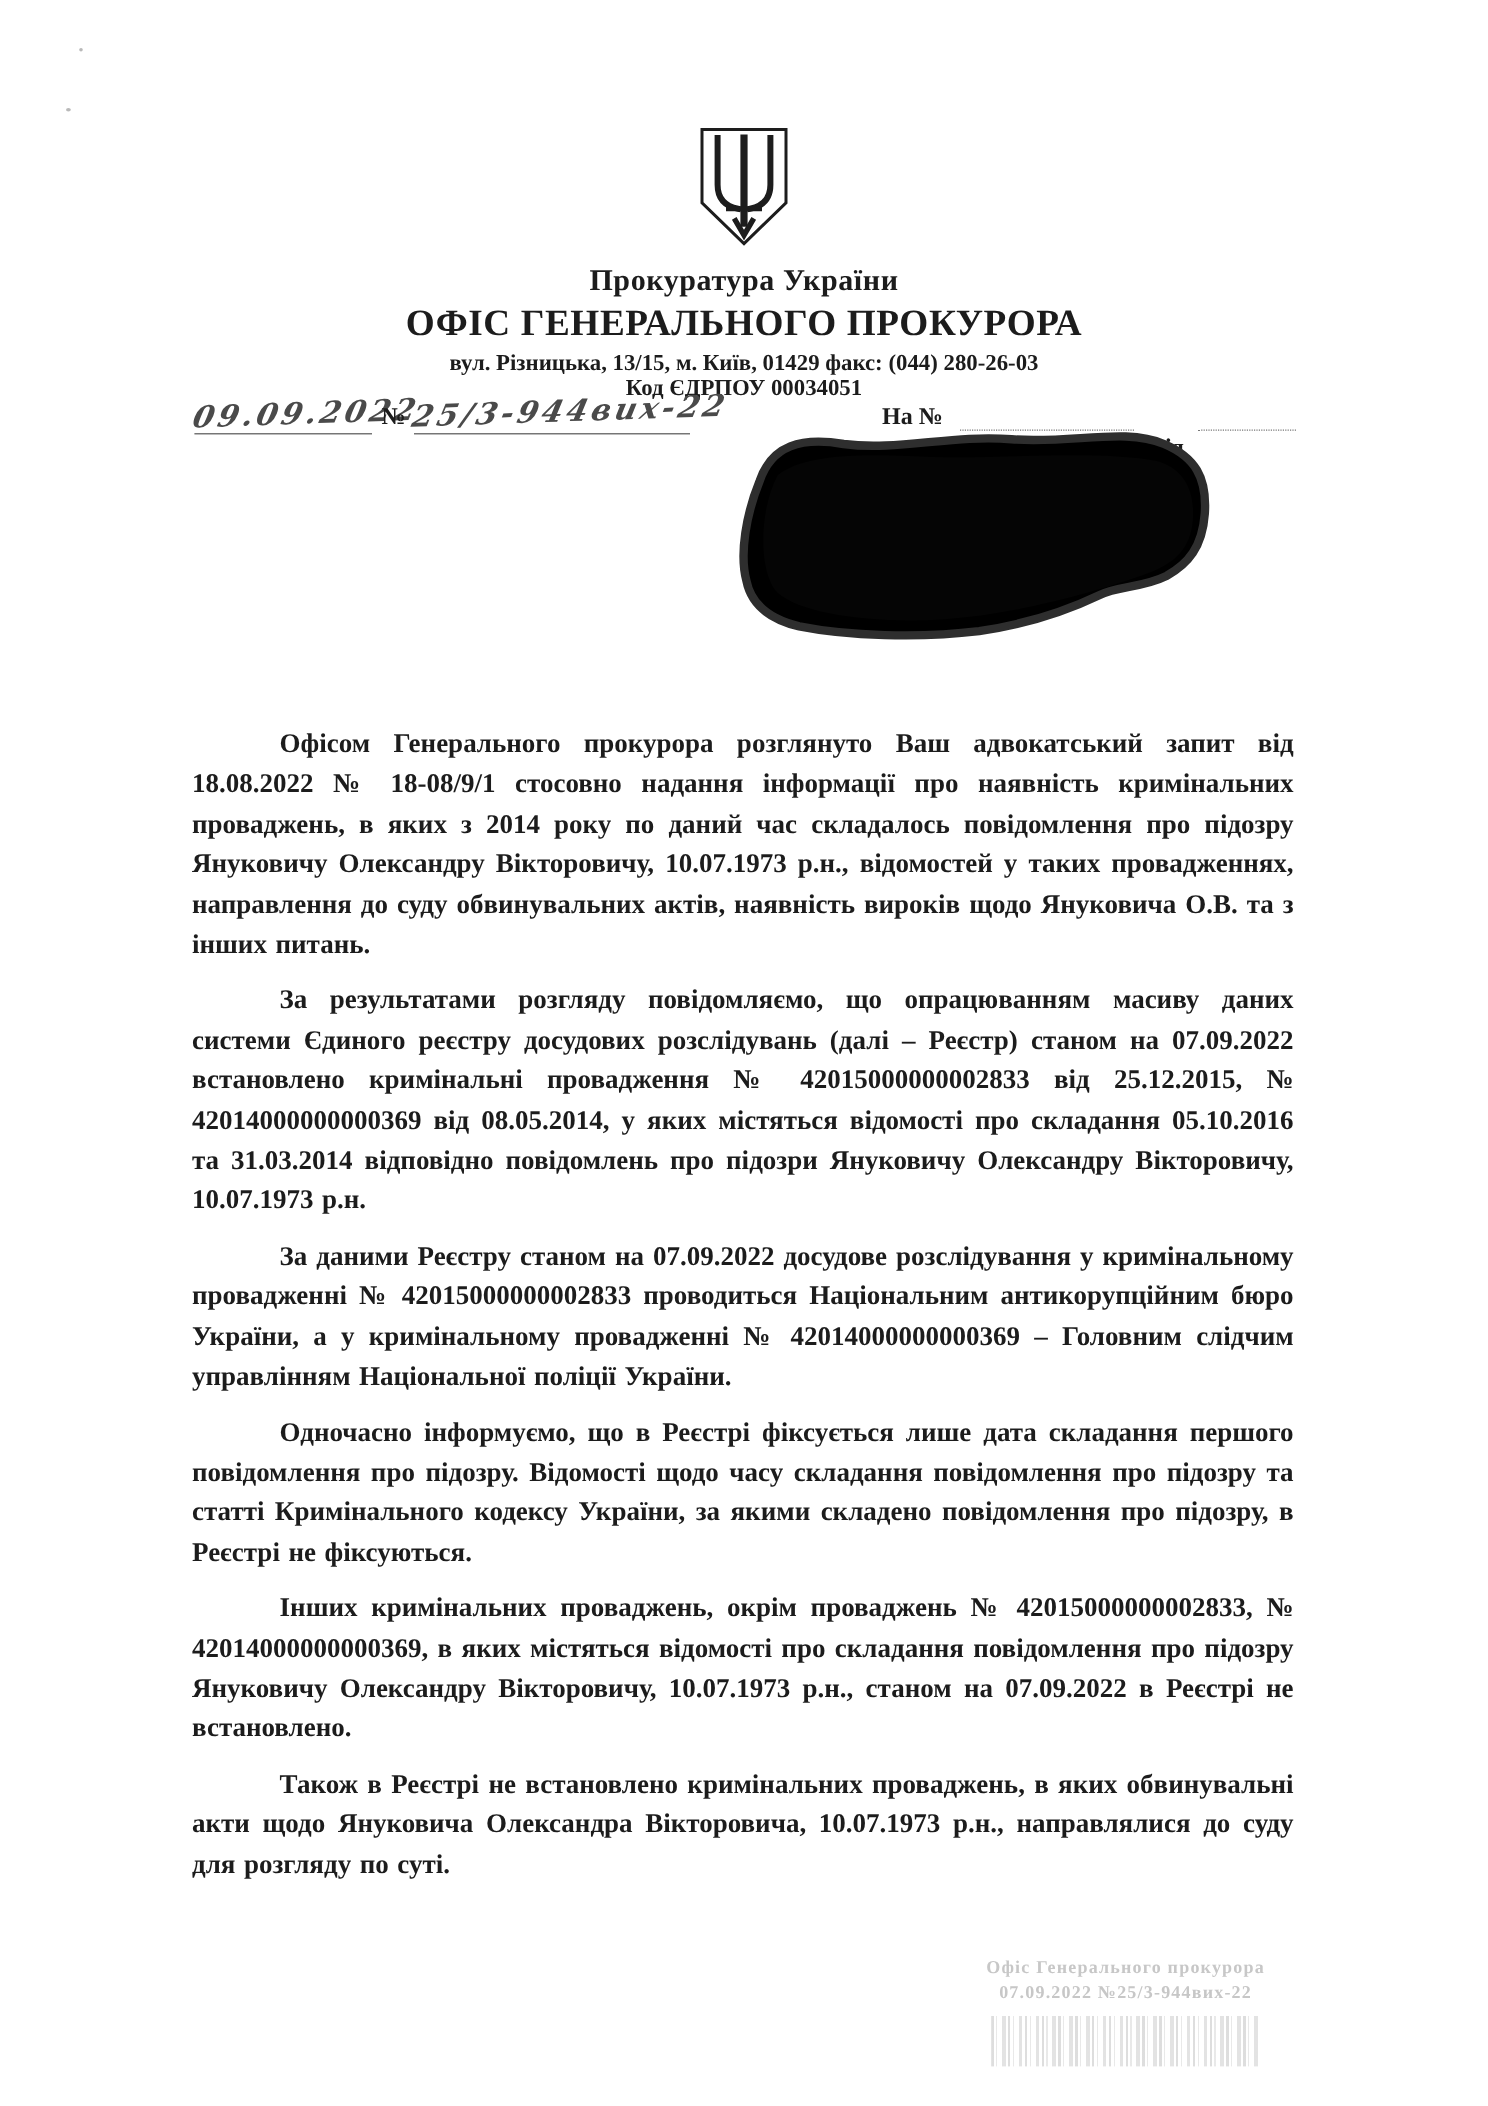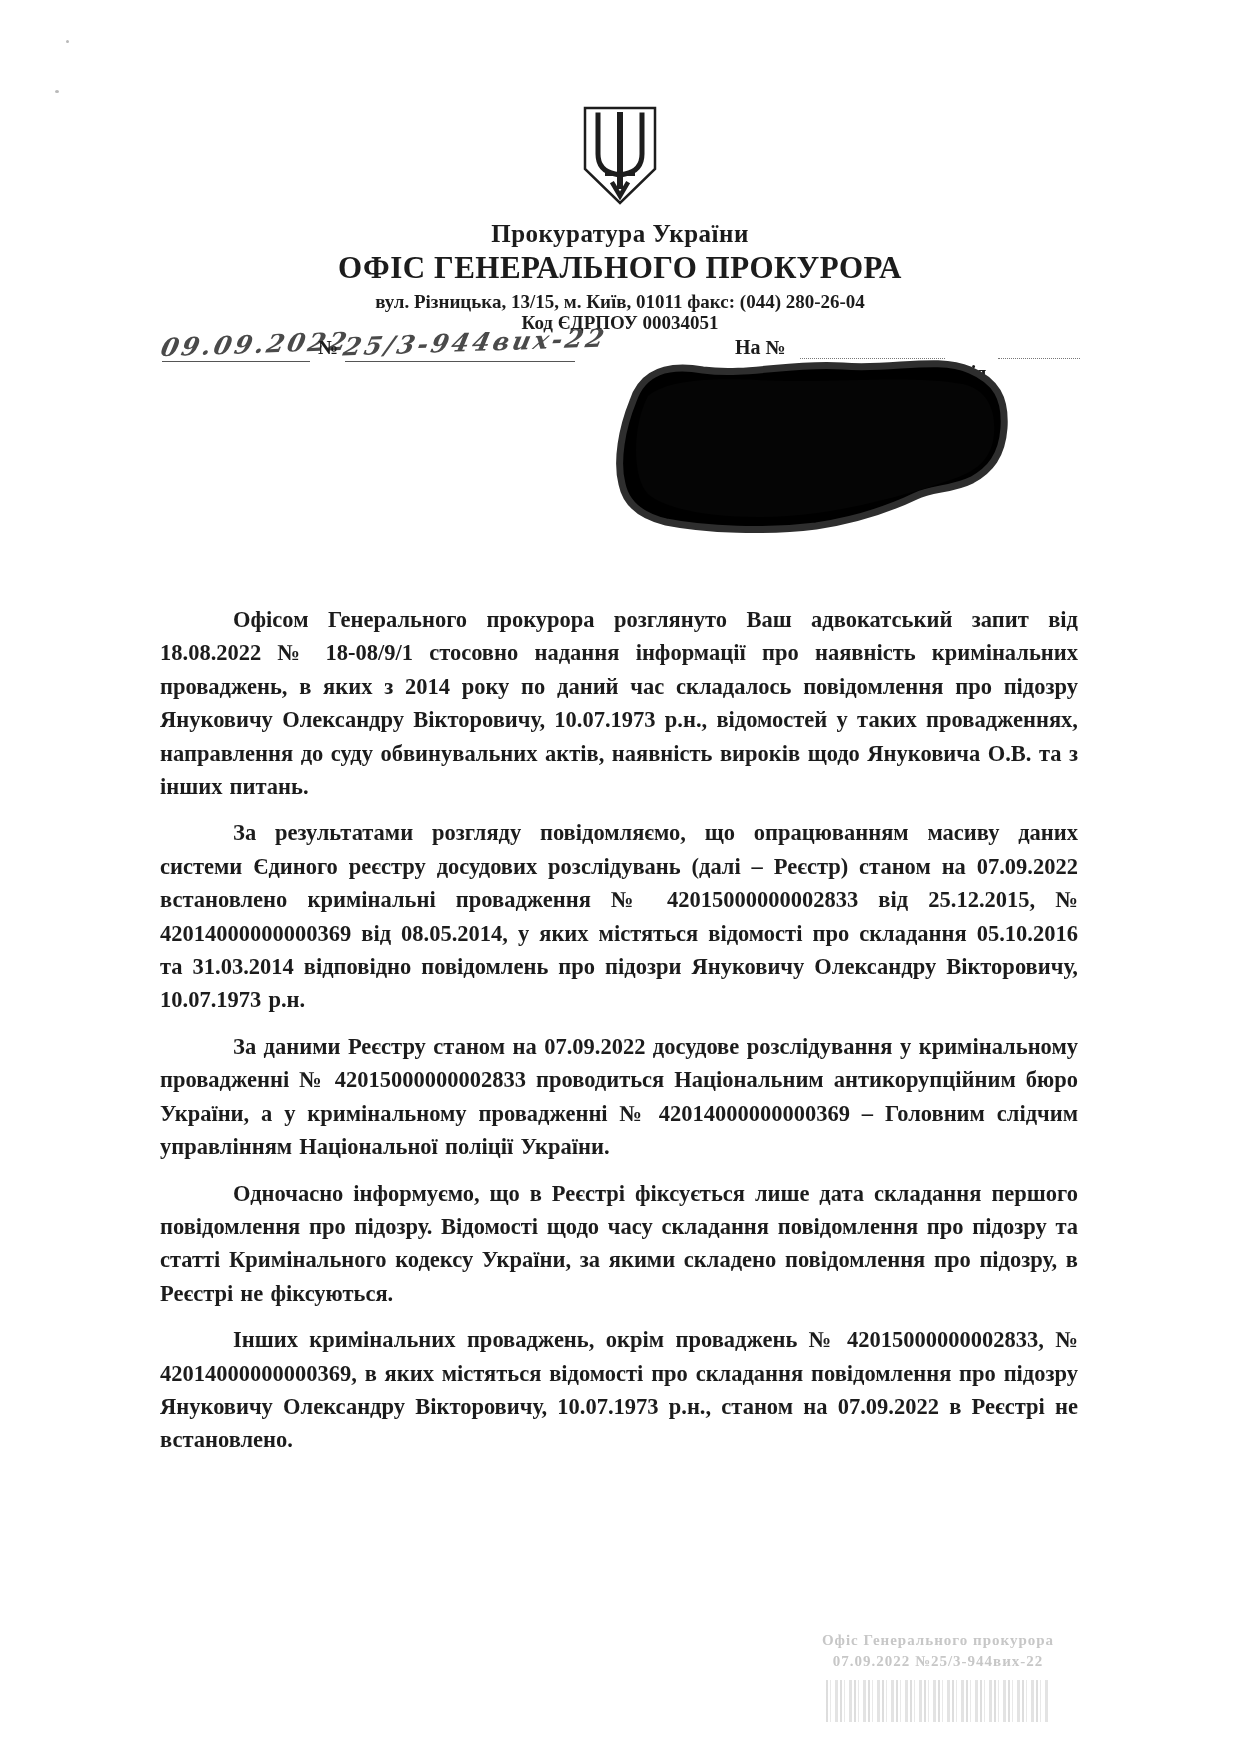--- a/index.html
+++ b/index.html
@@ -117,21 +117,21 @@
       <g stroke="#1d1d1d" fill="none" stroke-linecap="square">
         <path d="M 38,9 V 80" stroke-width="6"></path>
         <path d="M 16,9 V 48 C 16,60 23,66 33,68" stroke-width="5"></path>
         <path d="M 60,9 V 48 C 60,60 53,66 43,68" stroke-width="5"></path>
         <path d="M 25,68 H 51" stroke-width="4"></path>
         <path d="M 31,78 L 38,90 L 45,78" stroke-width="4.5"></path>
       </g>
     </svg>
     <div class="org-parent">Прокуратура України</div>
     <div class="org-name">ОФІС ГЕНЕРАЛЬНОГО ПРОКУРОРА</div>
-    <div class="org-address">вул. Різницька, 13/15, м. Київ, 01011 факс: (044) 280-26-04</div>
+    <div class="org-address">вул. Різницька, 13/15, м. Київ, 01429 факс: (044) 280-26-03</div>
     <div class="org-edrpou">Код ЄДРПОУ 00034051</div>
   </div>
 
   <div class="ref-row">
     <span class="ref-date">
       <span class="hand">09.09.2022</span>
     </span>
     <span class="ref-no-label">№</span>
     <span class="ref-number">
       <span class="hand">25/3-944вих-22</span>
@@ -151,20 +151,21 @@
              C 384,102 370,114 348,122 C 310,136 240,156 180,160 C 120,164 60,156 40,138
              C 24,122 24,70 40,40 Z" fill="#050505"></path>
   </svg>
 
   <div class="body-text">
     <p>Офісом Генерального прокурора розглянуто Ваш адвокатський запит від 18.08.2022 № 18-08/9/1 стосовно надання інформації про наявність кримінальних проваджень, в яких з 2014 року по даний час складалось повідомлення про підозру Януковичу Олександру Вікторовичу, 10.07.1973 р.н., відомостей у таких провадженнях, направлення до суду обвинувальних актів, наявність вироків щодо Януковича О.В. та з інших питань.</p>
     <p>За результатами розгляду повідомляємо, що опрацюванням масиву даних системи Єдиного реєстру досудових розслідувань (далі – Реєстр) станом на 07.09.2022 встановлено кримінальні провадження № 42015000000002833 від 25.12.2015, № 42014000000000369 від 08.05.2014, у яких містяться відомості про складання 05.10.2016 та 31.03.2014 відповідно повідомлень про підозри Януковичу Олександру Вікторовичу, 10.07.1973 р.н.</p>
     <p>За даними Реєстру станом на 07.09.2022 досудове розслідування у кримінальному провадженні № 42015000000002833 проводиться Національним антикорупційним бюро України, а у кримінальному провадженні № 42014000000000369 – Головним слідчим управлінням Національної поліції України.</p>
     <p>Одночасно інформуємо, що в Реєстрі фіксується лише дата складання першого повідомлення про підозру. Відомості щодо часу складання повідомлення про підозру та статті Кримінального кодексу України, за якими складено повідомлення про підозру, в Реєстрі не фіксуються.</p>
     <p>Інших кримінальних проваджень, окрім проваджень № 42015000000002833, № 42014000000000369, в яких містяться відомості про складання повідомлення про підозру Януковичу Олександру Вікторовичу, 10.07.1973 р.н., станом на 07.09.2022 в Реєстрі не встановлено.</p>
+    <p>Також в Реєстрі не встановлено кримінальних проваджень, в яких обвинувальні акти щодо Януковича Олександра Вікторовича, 10.07.1973 р.н., направлялися до суду для розгляду по суті.</p>
   </div>
 
   <div class="reg-stamp">
     <div>Офіс Генерального прокурора</div>
     <div>07.09.2022 №25/3-944вих-22</div>
     <div class="reg-barcode"></div>
   </div>
 
 </div>
 

